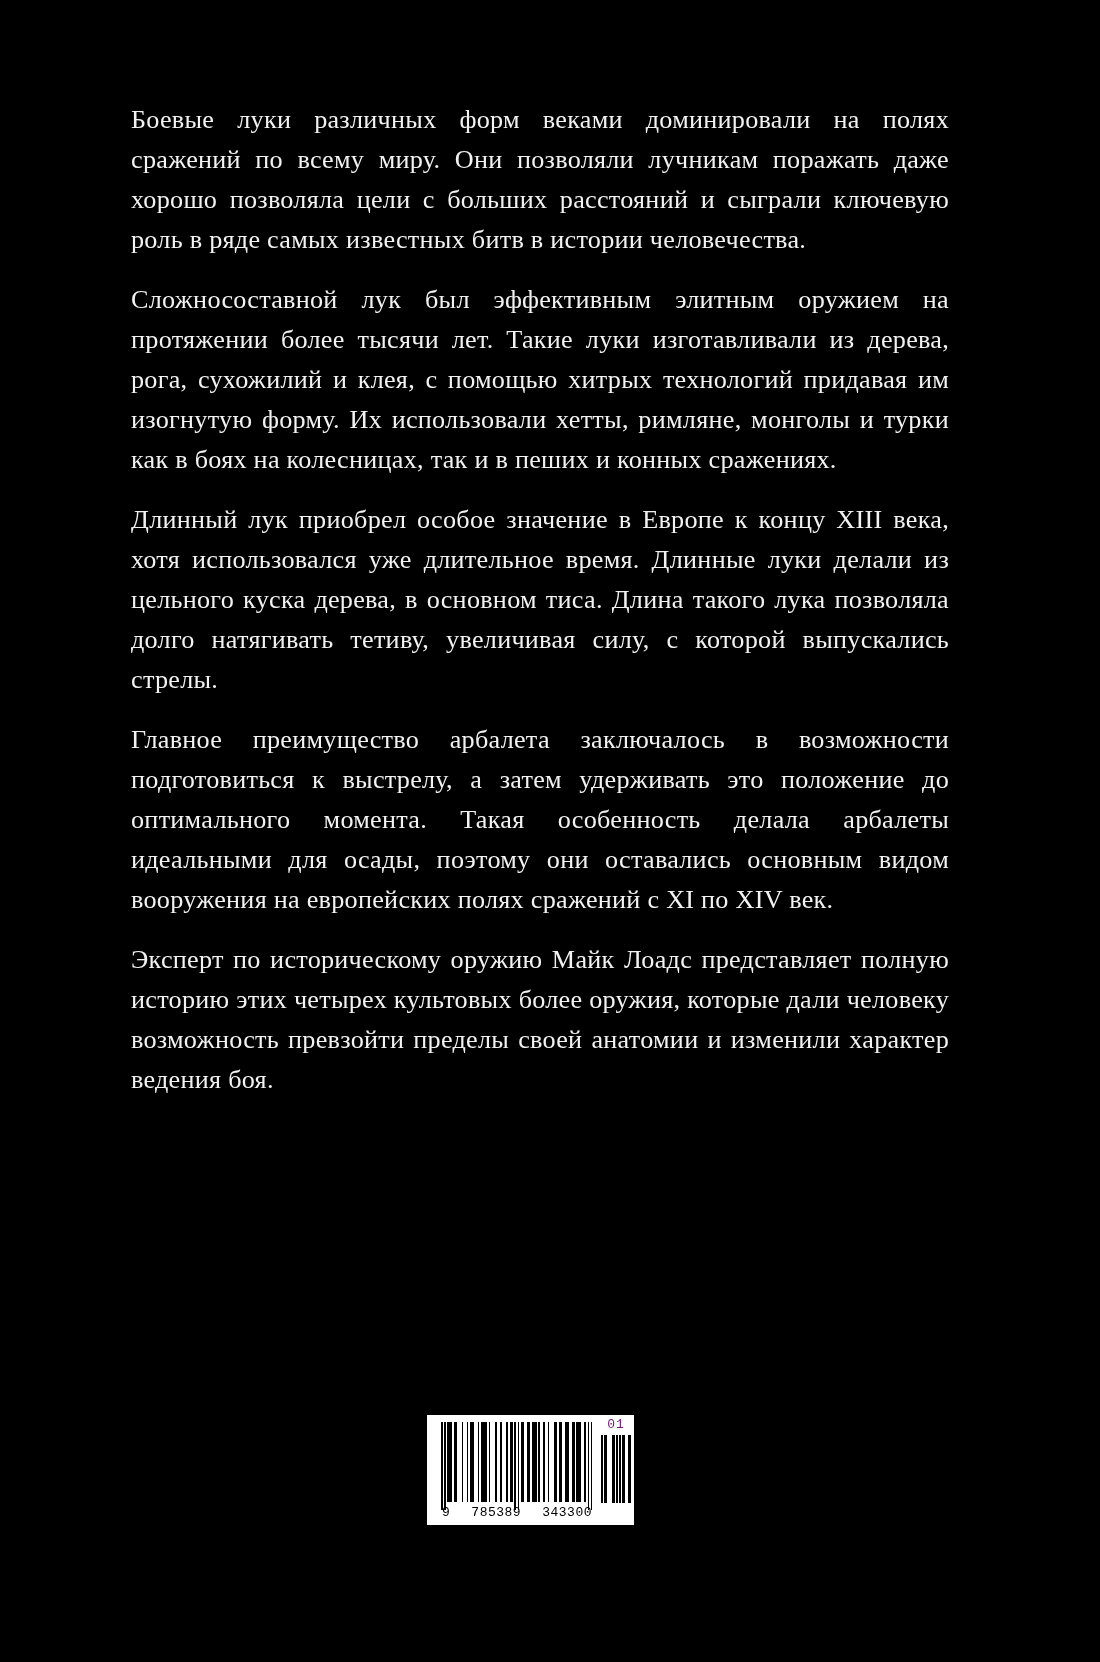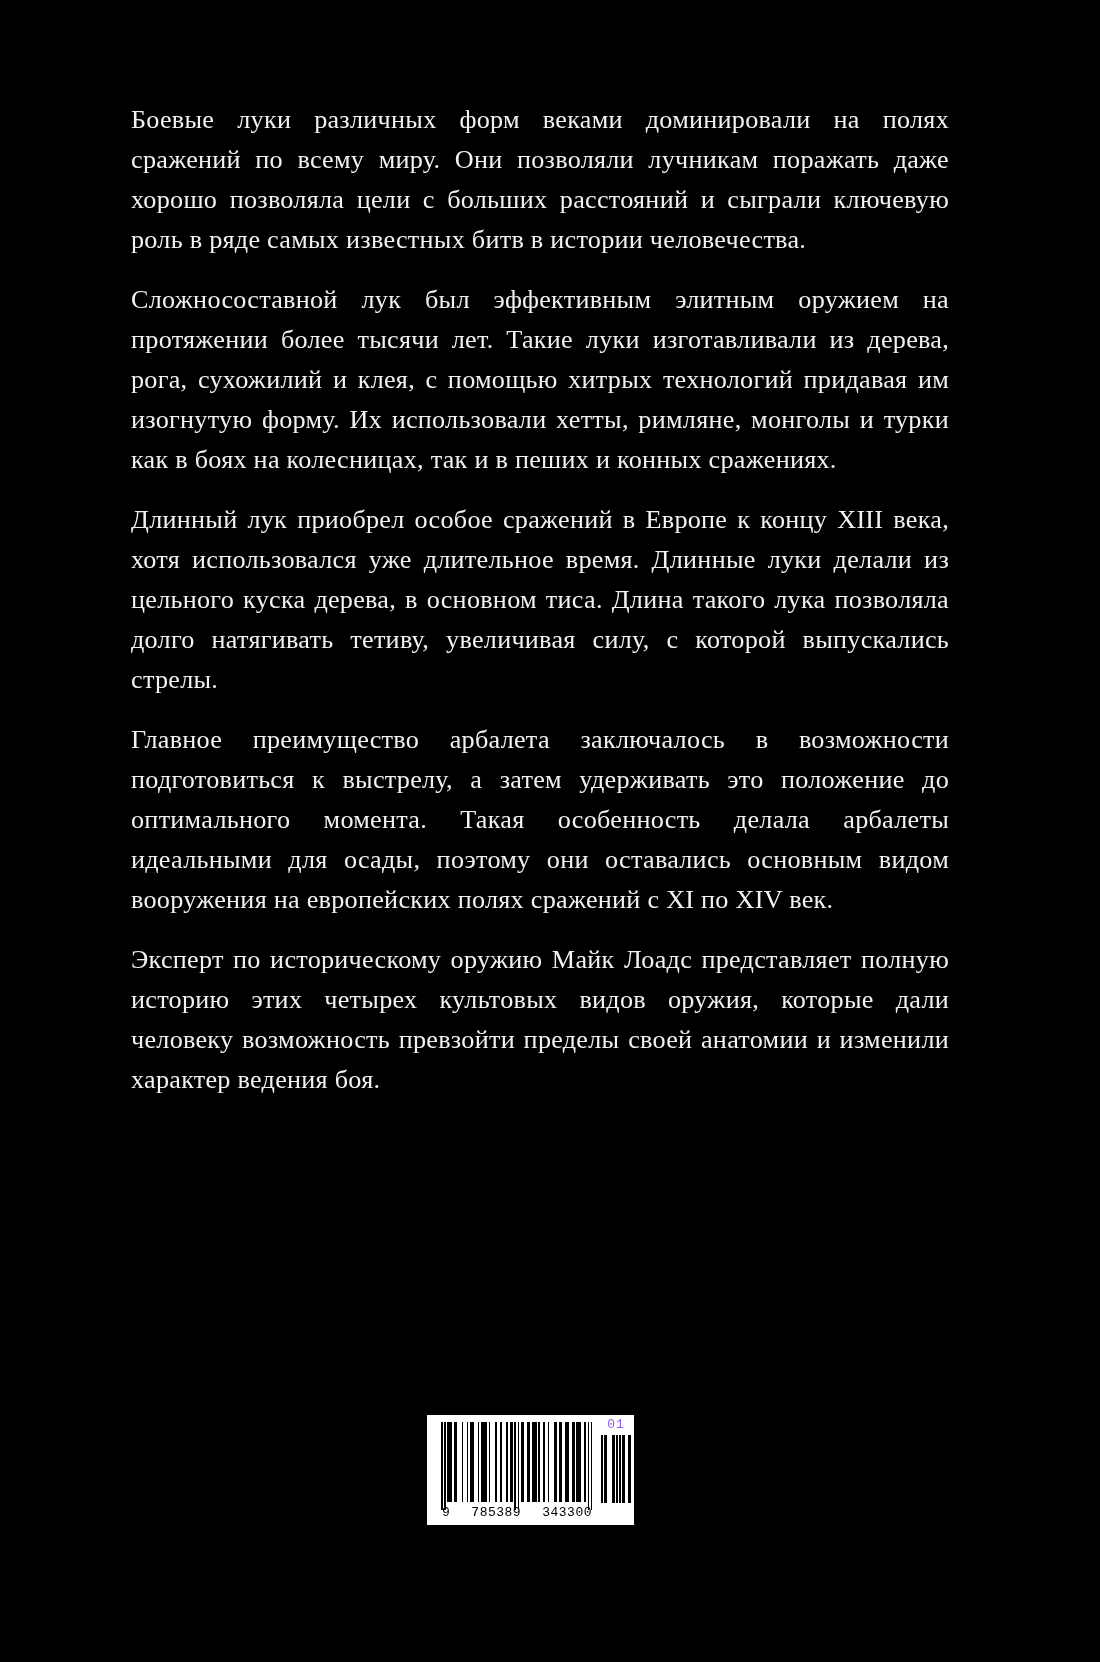--- a/index.html
+++ b/index.html
@@ -102,44 +102,44 @@
     margin-left: 6px;
   }
   #addon-digits {
     position: absolute;
     top: 2px;
     left: 0;
     width: 100%;
     text-align: center;
     font-family: "Liberation Mono", "DejaVu Sans Mono", monospace;
     font-size: 13px;
-    color: #8b5cf6;
+    color: #701a75;
     letter-spacing: 1px;
   }
   #addon-bars {
     position: absolute;
     top: 20px;
     left: 2px;
     height: 68px;
     width: 30px;
     display: flex;
     align-items: stretch;
   }
 </style>
 </head>
 <body>
 
 <div id="cover">
 
   <div id="blurb">
     <p class="para">Боевые луки различных форм веками доминировали на полях сражений по всему миру. Они позволяли лучникам поражать даже хорошо позволяла цели с больших расстояний и сыграли ключевую роль в ряде самых известных битв в истории человечества.</p>
     <p class="para">Сложносоставной лук был эффективным элитным оружием на протяжении более тысячи лет. Такие луки изготавливали из дерева, рога, сухожилий и клея, с помощью хитрых технологий придавая им изогнутую форму. Их использовали хетты, римляне, монголы и турки как в боях на колесницах, так и в пеших и конных сражениях.</p>
-    <p class="para">Длинный лук приобрел особое сражений в Европе к концу XIII века, хотя использовался уже длительное время. Длинные луки делали из цельного куска дерева, в основном тиса. Длина такого лука позволяла долго натягивать тетиву, увеличивая силу, с которой выпускались стрелы.</p>
+    <p class="para">Длинный лук приобрел особое значение в Европе к концу XIII века, хотя использовался уже длительное время. Длинные луки делали из цельного куска дерева, в основном тиса. Длина такого лука позволяла долго натягивать тетиву, увеличивая силу, с которой выпускались стрелы.</p>
     <p class="para">Главное преимущество арбалета заключалось в возможности подготовиться к выстрелу, а затем удерживать это положение до оптимального момента. Такая особенность делала арбалеты идеальными для осады, поэтому они оставались основным видом вооружения на европейских полях сражений с XI по XIV век.</p>
-    <p class="para">Эксперт по историческому оружию Майк Лоадс представляет полную историю этих четырех культовых видов оружия, которые дали человеку возможность превзойти пределы своей анатомии и изменили характер ведения боя.</p>
+    <p class="para">Эксперт по историческому оружию Майк Лоадс представляет полную историю этих четырех культовых более оружия, которые дали человеку возможность превзойти пределы своей анатомии и изменили характер ведения боя.</p>
   </div>
 
   <div id="barcode-block">
 
     <div id="barcode-main">
       <div class="bars" id="ean-bars">
           <span class="bar guard" style="width: 1.6px; flex: 0 0 1.6px; background: rgb(0, 0, 0);"></span>
           <span class="space" style="width: 1.6px; flex: 0 0 1.6px;"></span>
           <span class="bar guard" style="width: 1.6px; flex: 0 0 1.6px; background: rgb(0, 0, 0);"></span>
           <span class="space" style="width: 1.6px; flex: 0 0 1.6px;"></span>

